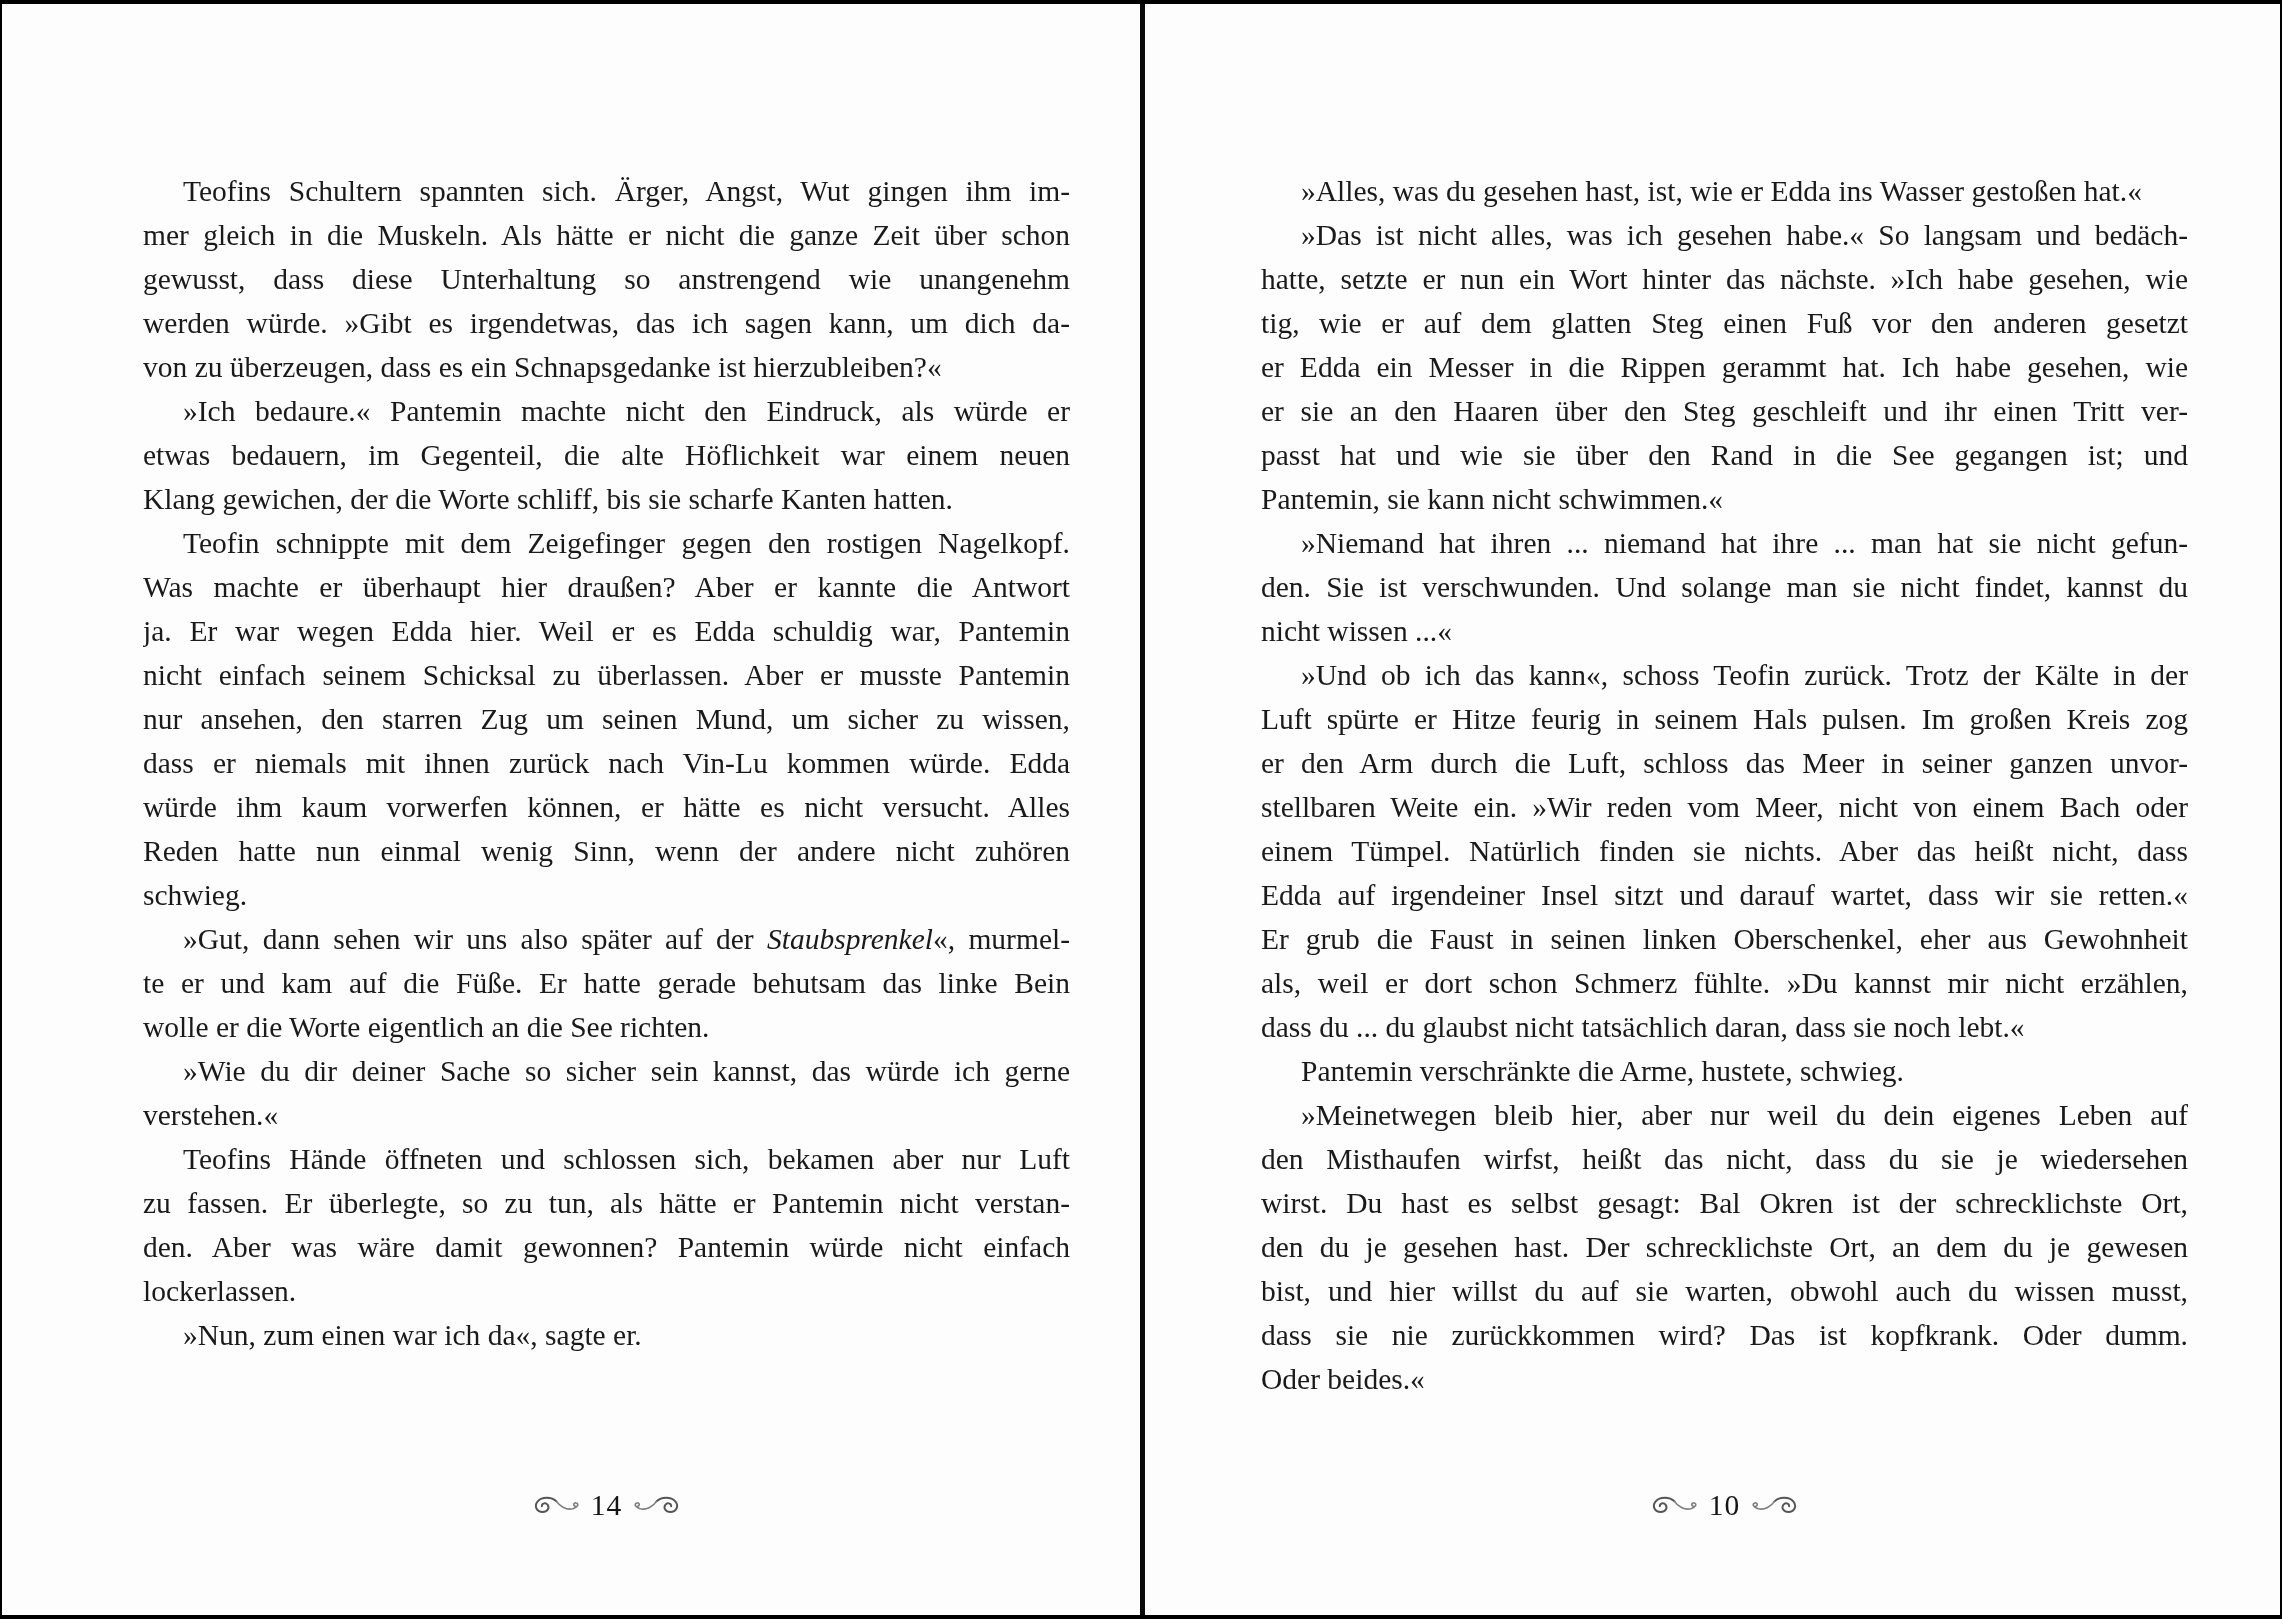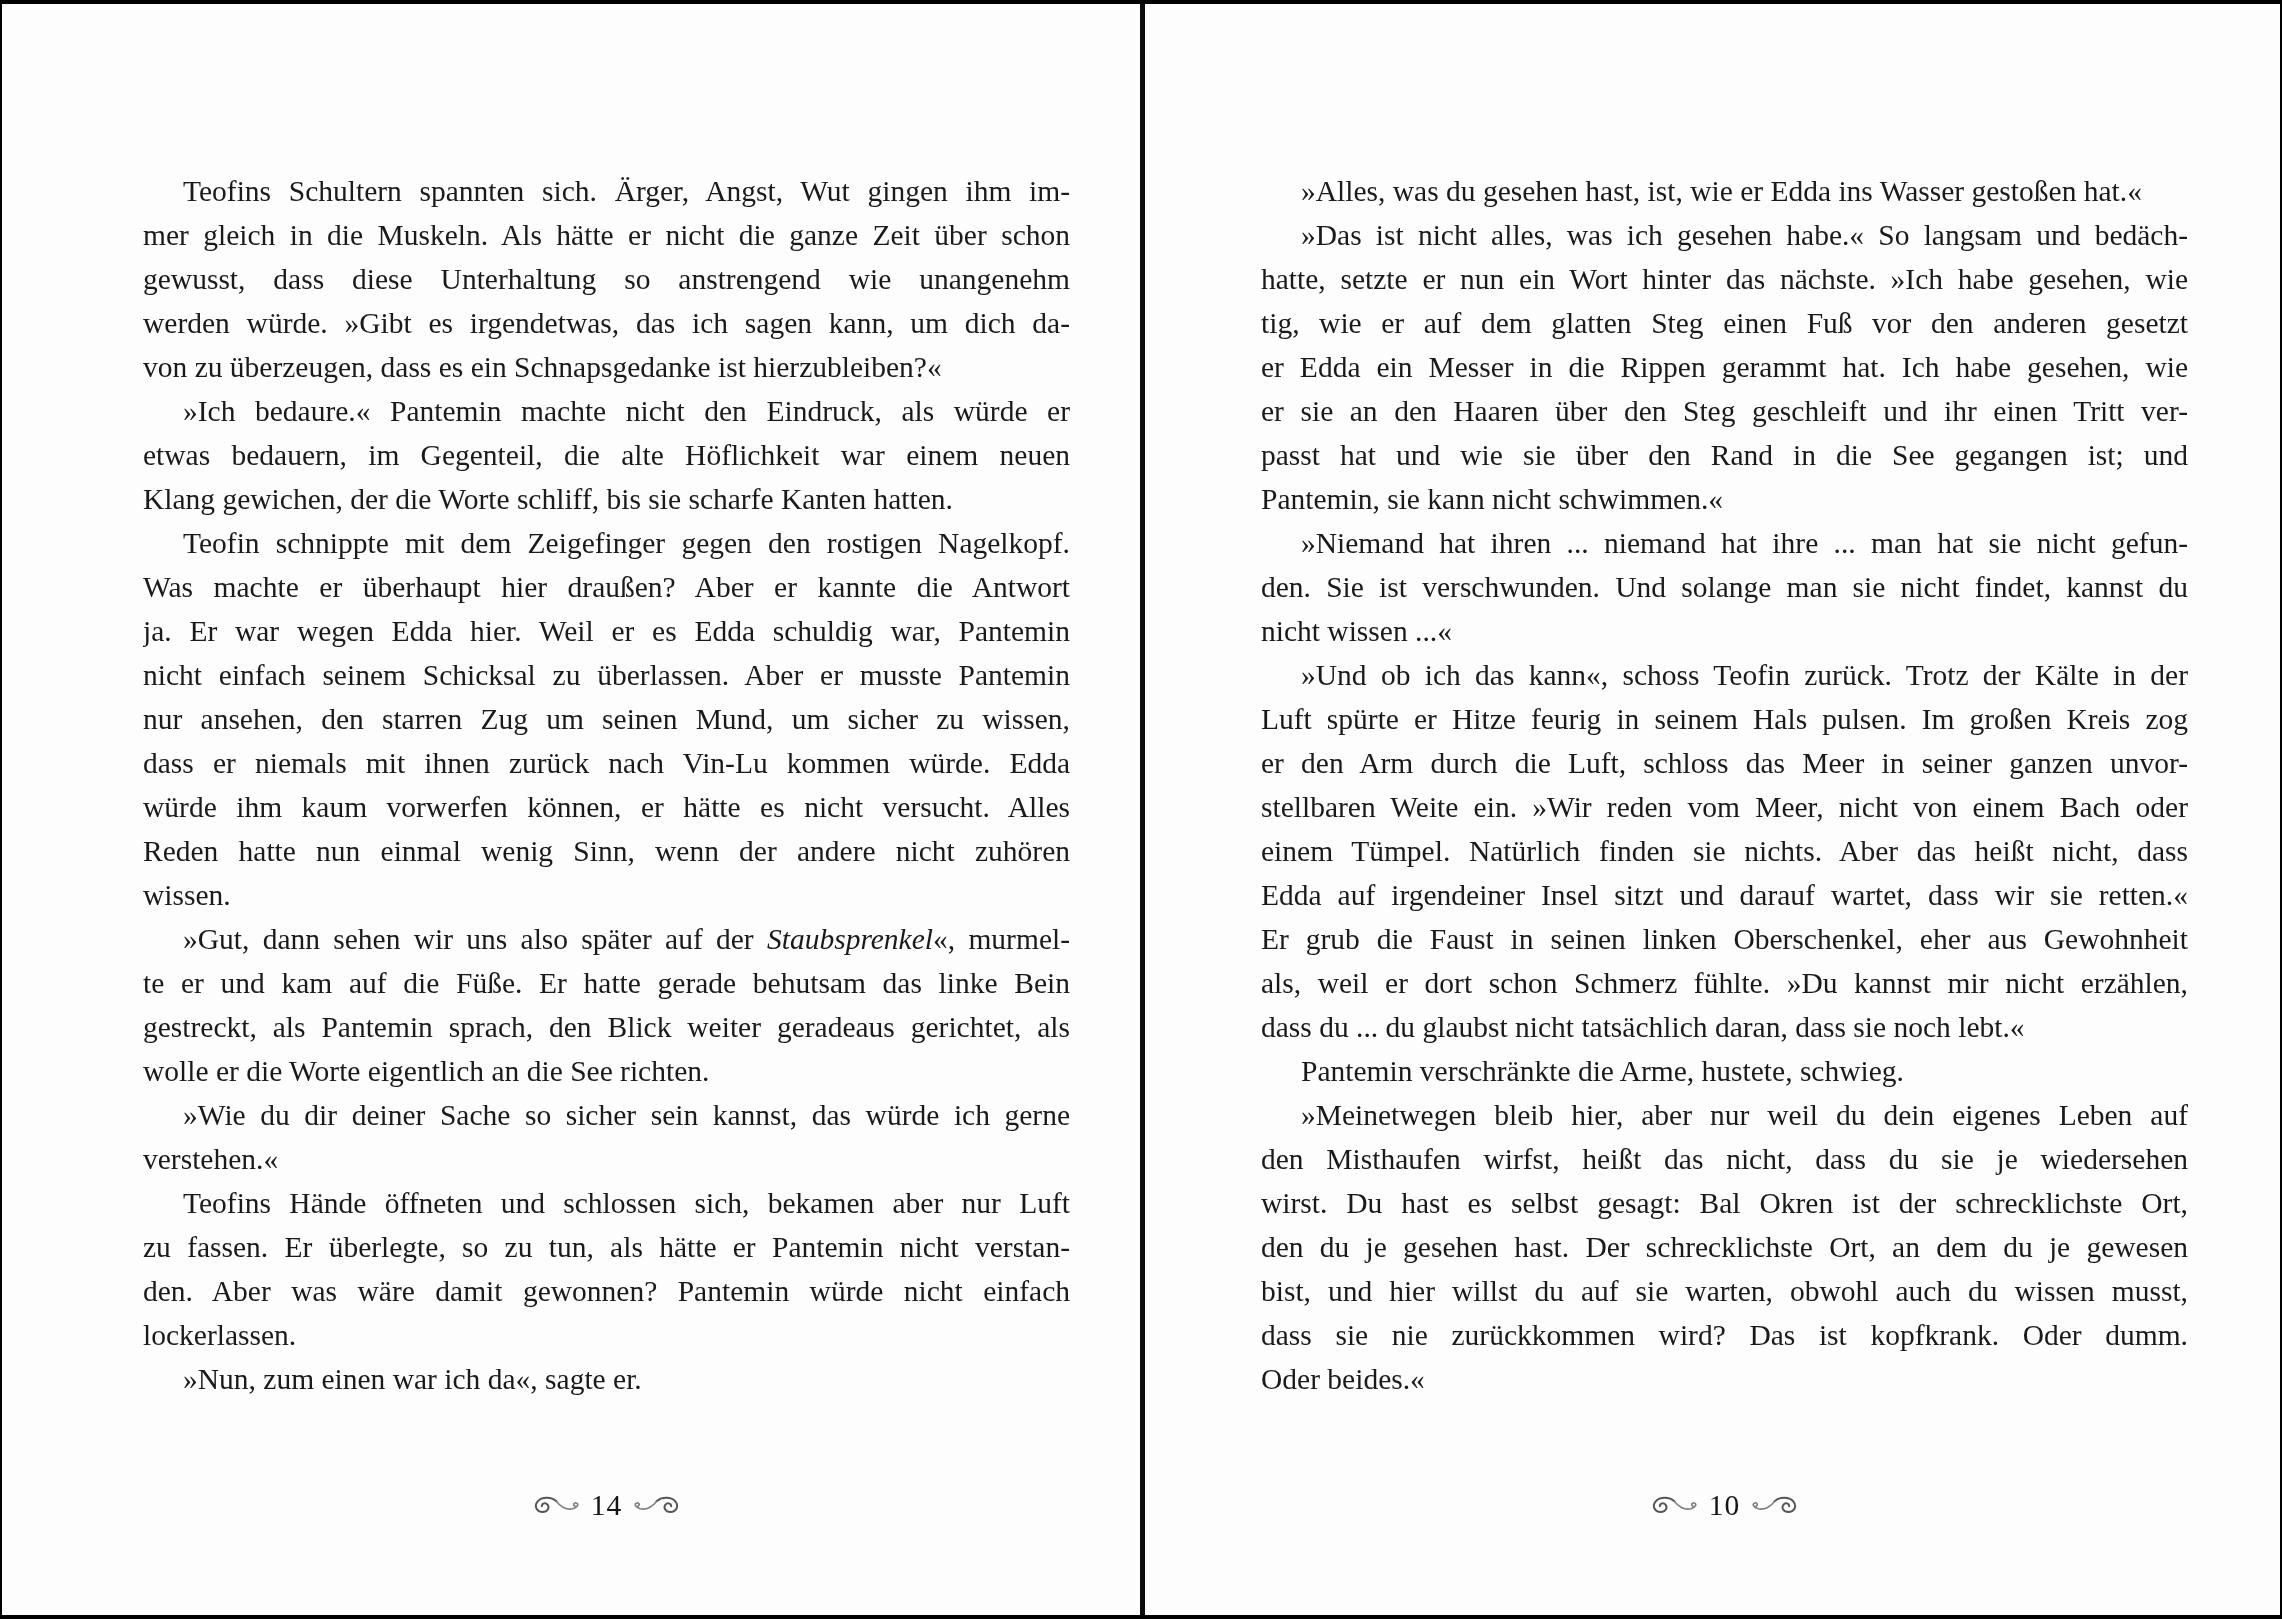--- a/index.html
+++ b/index.html
@@ -89,24 +89,23 @@
       <div class="line">etwas bedauern, im Gegenteil, die alte Höflichkeit war einem neuen</div>
       <div class="line pend">Klang gewichen, der die Worte schliff, bis sie scharfe Kanten hatten.</div>
       <div class="line indent">Teofin schnippte mit dem Zeigefinger gegen den rostigen Nagelkopf.</div>
       <div class="line">Was machte er überhaupt hier draußen? Aber er kannte die Antwort</div>
       <div class="line">ja. Er war wegen Edda hier. Weil er es Edda schuldig war, Pantemin</div>
       <div class="line">nicht einfach seinem Schicksal zu überlassen. Aber er musste Pantemin</div>
       <div class="line">nur ansehen, den starren Zug um seinen Mund, um sicher zu wissen,</div>
       <div class="line">dass er niemals mit ihnen zurück nach Vin-Lu kommen würde. Edda</div>
       <div class="line">würde ihm kaum vorwerfen können, er hätte es nicht versucht. Alles</div>
       <div class="line">Reden hatte nun einmal wenig Sinn, wenn der andere nicht zuhören</div>
-      <div class="line pend">wissen.</div>
+      <div class="line pend">schwieg.</div>
       <div class="line indent">»Gut, dann sehen wir uns also später auf der <em>Staubsprenkel</em>«, murmel-</div>
       <div class="line">te er und kam auf die Füße. Er hatte gerade behutsam das linke Bein</div>
-      <div class="line">gestreckt, als Pantemin sprach, den Blick weiter geradeaus gerichtet, als</div>
       <div class="line pend">wolle er die Worte eigentlich an die See richten.</div>
       <div class="line indent">»Wie du dir deiner Sache so sicher sein kannst, das würde ich gerne</div>
       <div class="line pend">verstehen.«</div>
       <div class="line indent">Teofins Hände öffneten und schlossen sich, bekamen aber nur Luft</div>
       <div class="line">zu fassen. Er überlegte, so zu tun, als hätte er Pantemin nicht verstan-</div>
       <div class="line">den. Aber was wäre damit gewonnen? Pantemin würde nicht einfach</div>
       <div class="line pend">lockerlassen.</div>
       <div class="line indent pend">»Nun, zum einen war ich da«, sagte er.</div>
     </div>
   <div class="footer">

